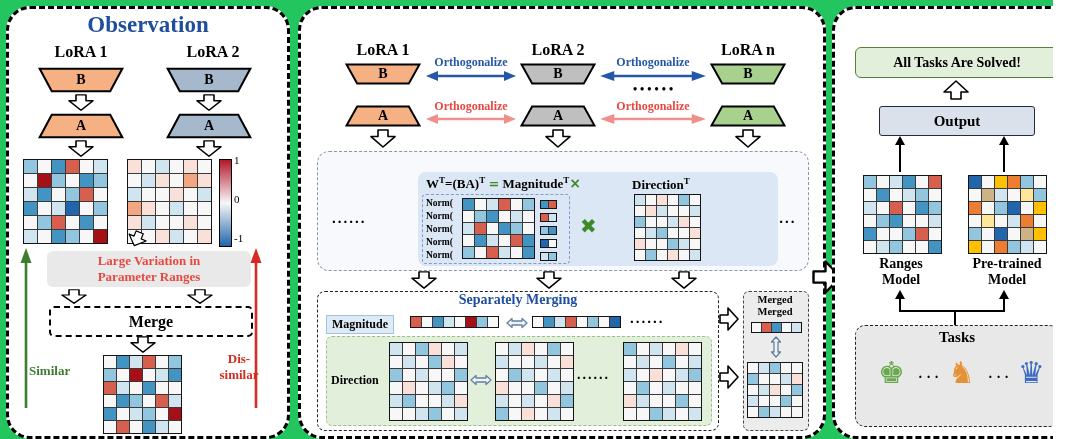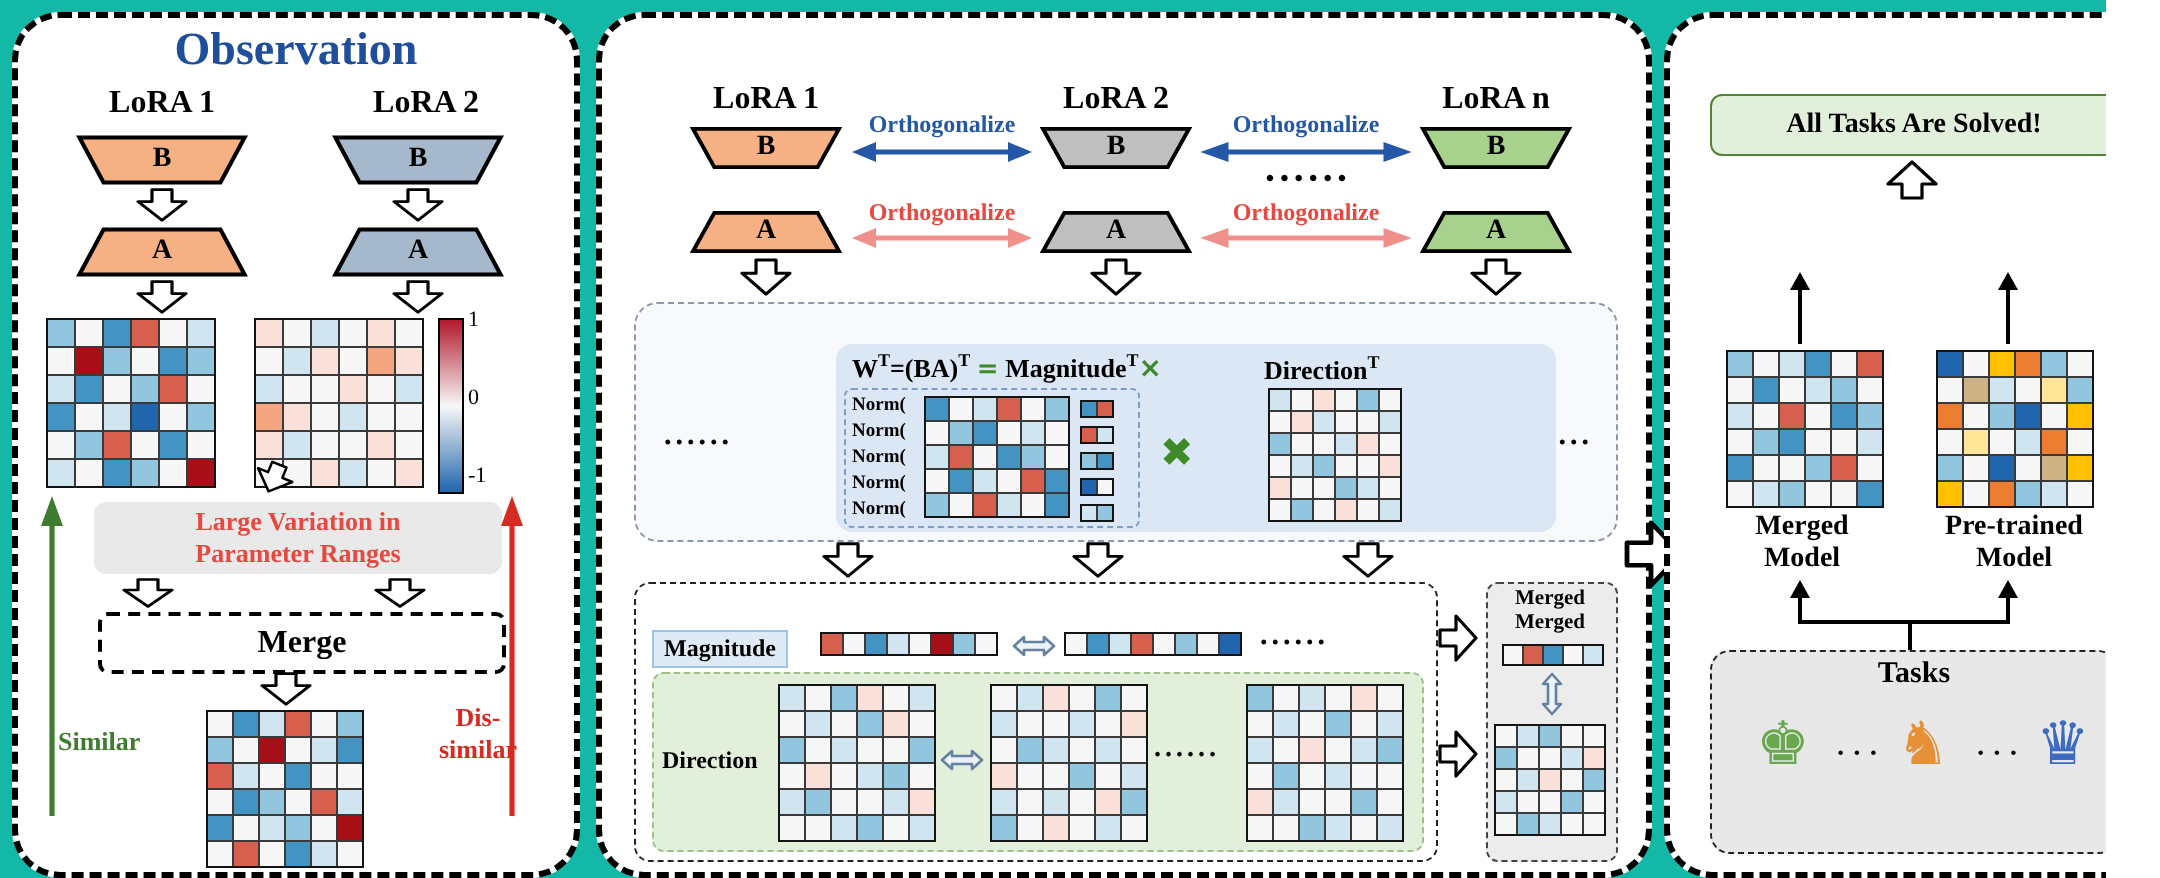--- a/index.html
+++ b/index.html
@@ -1,16 +1,16 @@
 <!DOCTYPE html>
 <html><head>
 <meta charset="utf-8">
 <style>
   html,body{margin:0;padding:0;background:#fff}
-  #fig{position:relative;width:1053px;height:439px;background:#14b8a6;overflow:hidden;
+  #fig{position:relative;width:1053px;height:439px;background:#22c55e;overflow:hidden;
        font-family:"Liberation Serif","DejaVu Serif",serif;color:#000}
   .abs{position:absolute}
   .panel{position:absolute;border:3px dashed #000;border-radius:24px;background:#fff}
   .ptitle{position:absolute;left:0;top:3px;width:100%;text-align:center;
           font-size:23px;font-weight:bold;color:#1f4e9c}
   .b{font-weight:bold}
   .ctr{text-align:center}
   .trap svg{position:absolute;inset:0;width:100%;height:100%}
   .trap span{position:absolute;inset:0;display:flex;align-items:center;justify-content:center;
              font-weight:bold;font-size:14px}
@@ -453,20 +453,21 @@
         <path d="M8 1 H18 V8 H25 L13 19 L1 8 H8 Z"></path>
       </svg>
     <svg class="ha abs" style="left:235px;top:262px" width="26" height="18" viewBox="0 0 26 20" preserveAspectRatio="none">
         <path d="M8 1 H18 V8 H25 L13 19 L1 8 H8 Z"></path>
       </svg>
     <svg class="ha abs" style="left:370px;top:262px" width="26" height="18" viewBox="0 0 26 20" preserveAspectRatio="none">
         <path d="M8 1 H18 V8 H25 L13 19 L1 8 H8 Z"></path>
       </svg>
 
     <div class="abs" style="left:16px;top:282px;width:400px;height:138px;border:1.6px dashed #222;border-radius:8px;background:#fff">
+      <div class="secTitle" style="top:0px;font-size:14px">Separately Merging</div>
 
       <div class="abs b" style="left:8px;top:23px;font-size:12px;background:#deebf7;border:1px solid #9dc3e6;padding:1px 5px">Magnitude</div>
       <div class="abs cellgrid" style="left: 92px; top: 24px; grid-template-columns: repeat(8, 10px);">
           <div style="height: 10px; background: rgb(214, 96, 77);"></div>
           <div style="height: 10px; background: rgb(247, 247, 247);"></div>
           <div style="height: 10px; background: rgb(67, 147, 195);"></div>
           <div style="height: 10px; background: rgb(209, 229, 240);"></div>
           <div style="height: 10px; background: rgb(247, 247, 247);"></div>
           <div style="height: 10px; background: rgb(165, 15, 21);"></div>
           <div style="height: 10px; background: rgb(146, 197, 222);"></div>
@@ -664,20 +665,21 @@
     </svg>
 
   <div class="panel" style="left:832px;top:6px;width:242px;height:427px">
 
     <div class="abs ctr b" style="left:20px;top:38px;width:202px;height:29px;background:#e2efda;border:1.5px solid #538135;border-radius:6px;font-size:14px;line-height:29px">All Tasks Are Solved!</div>
 
     <svg class="ha abs" style="left:108px;top:71px" width="26" height="20" viewBox="0 0 26 20">
         <path d="M13 1 L25 12 H18 V19 H8 V12 H1 Z"></path>
       </svg>
 
+    <div class="abs ctr b" style="left:44px;top:97px;width:154px;height:28px;background:#dbe1eb;border:1.2px solid #222c45;border-radius:3px;font-size:15px;line-height:28px">Output</div>
 
     <div class="tri-up" style="left:60px;top:127px"></div>
     <div class="vline" style="left:64px;top:135px;height:28px"></div>
     <div class="tri-up" style="left:164px;top:127px"></div>
     <div class="vline" style="left:168px;top:135px;height:28px"></div>
 
     <div class="abs cellgrid" style="left: 28px; top: 166px; grid-template-columns: repeat(6, 12px);">
         <div style="height: 12px; background: rgb(146, 197, 222);"></div>
         <div style="height: 12px; background: rgb(247, 247, 247);"></div>
         <div style="height: 12px; background: rgb(209, 229, 240);"></div>
@@ -748,21 +750,21 @@
         <div style="height: 12px; background: rgb(255, 192, 0);"></div>
         <div style="height: 12px; background: rgb(255, 192, 0);"></div>
         <div style="height: 12px; background: rgb(247, 247, 247);"></div>
         <div style="height: 12px; background: rgb(237, 125, 49);"></div>
         <div style="height: 12px; background: rgb(146, 197, 222);"></div>
         <div style="height: 12px; background: rgb(209, 229, 240);"></div>
         <div style="height: 12px; background: rgb(247, 247, 247);"></div>
       </div>
 
     <div class="abs ctr" style="left:16px;top:247px;width:100px">
-      <div class="b" style="font-size:14px;line-height:1.15">Merged</div>
+      <div class="b" style="font-size:14px;line-height:1.15">Ranges</div>
       <div class="b" style="font-size:14px;line-height:1.15">Model</div>
     </div>
     <div class="abs ctr" style="left:122px;top:247px;width:100px">
       <div class="b" style="font-size:14px;line-height:1.15">Pre-trained</div>
       <div class="b" style="font-size:14px;line-height:1.15">Model</div>
     </div>
 
     <div class="tri-up" style="left:60px;top:281px"></div>
     <div class="vline" style="left:64px;top:289px;height:14px"></div>
     <div class="tri-up" style="left:164px;top:281px"></div>

